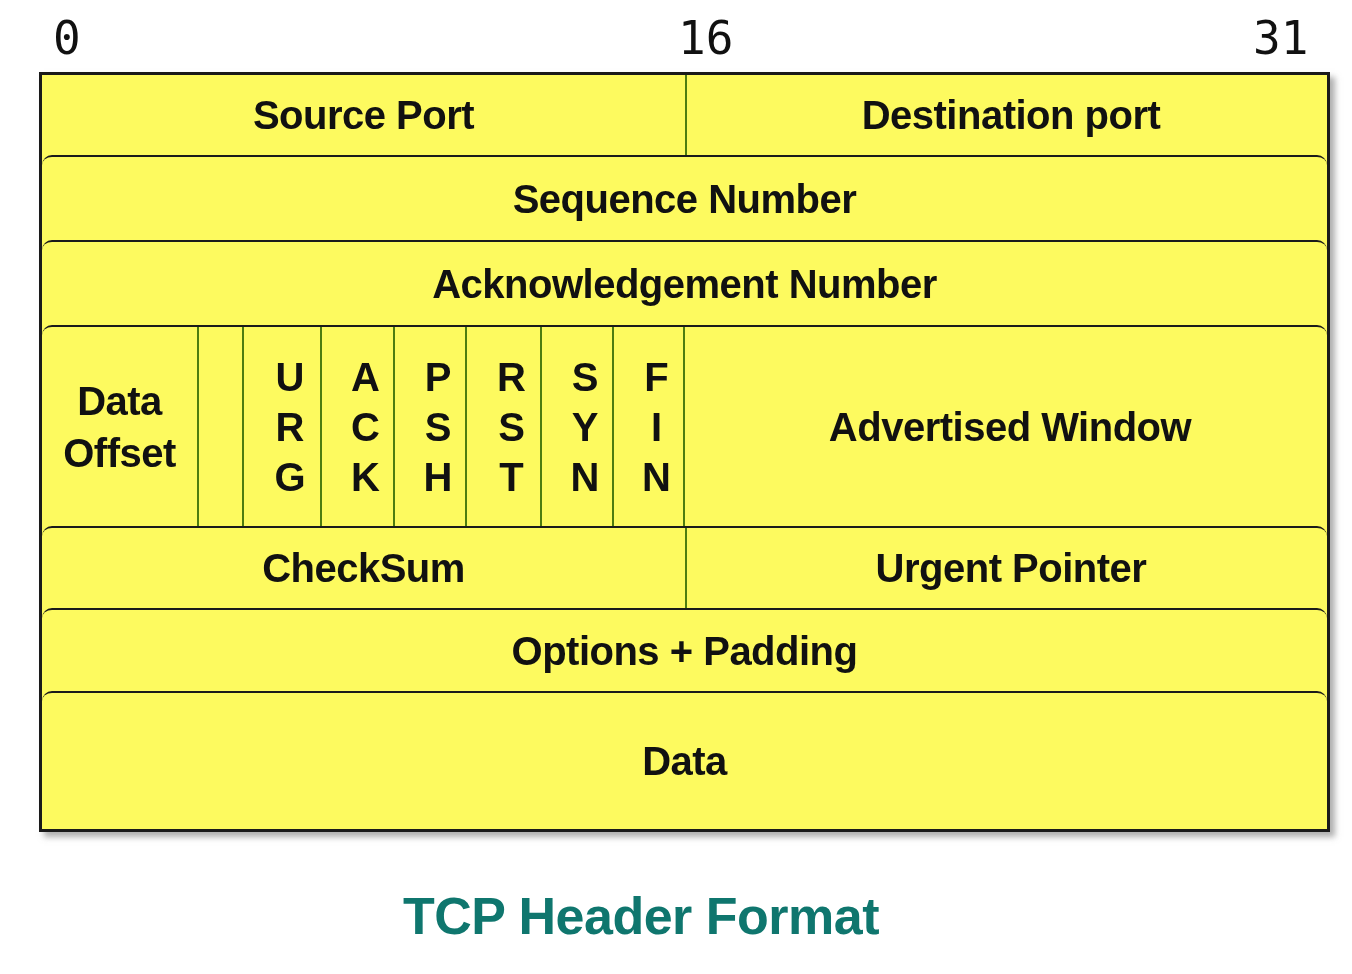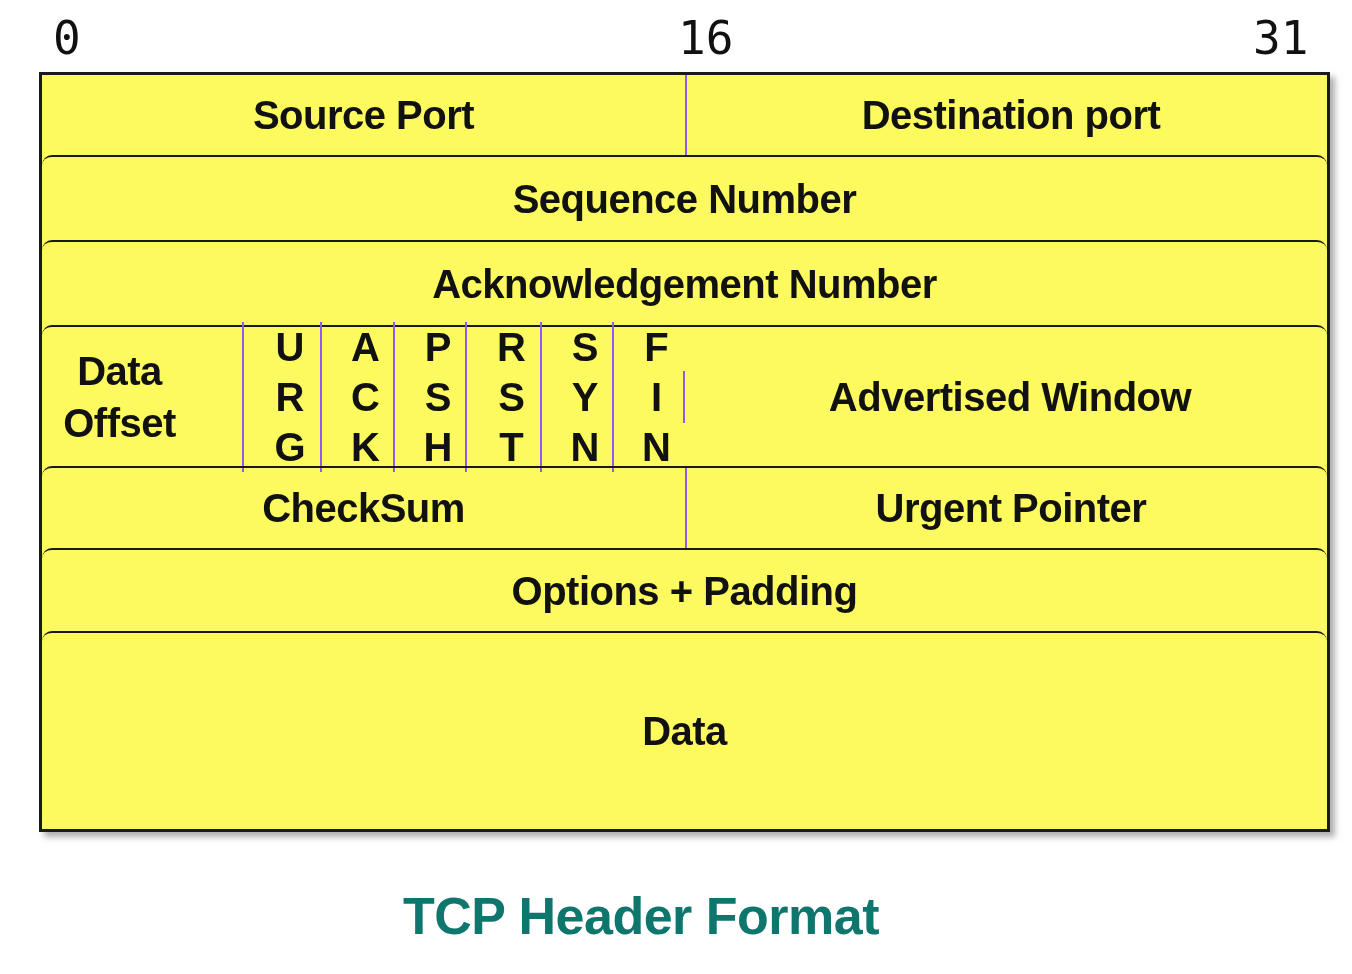--- a/index.html
+++ b/index.html
@@ -48,38 +48,38 @@
   }
   .trow {
     display: flex;
     box-sizing: border-box;
     flex: 0 0 auto;
   }
   .trow + .trow { border-top: 2px solid #1a1a1a; border-radius: 10px; }
   .r1 { height: 80px; }
   .r2 { height: 85px; }
   .r3 { height: 85px; }
-  .r4 { height: 141px; align-items: center; }
+  .r4 { height: 201px; }
   .r5 { height: 82px; }
   .r6 { height: 83px; }
   .r7 { flex: 1 1 auto; }
 
   .tcell {
     box-sizing: border-box;
     display: flex;
     align-items: center;
     justify-content: center;
     text-align: center;
     font-weight: bold;
     font-size: 40px;
     letter-spacing: -0.5px;
     line-height: 1.3;
     padding: 0 8px;
   }
-  .tcell + .tcell { border-left: 2px solid #8b5cf6; padding-left: 16px; }
+  .tcell + .tcell { border-left: 2px solid #4d7c0f; padding-left: 16px; }
 
   .half-left  { width: 643px; flex: 0 0 auto; }
   .half-right { flex: 1 1 auto; }
   .full { flex: 1 1 auto; }
 
   
   .c-offset   { width: 155px; flex: 0 0 auto; }
   .c-reserved { width: 45px;  flex: 0 0 auto; padding: 0; }
   .c-flag     { flex: 0 0 auto; padding: 0; }
   .c-urg { width: 78px; }

